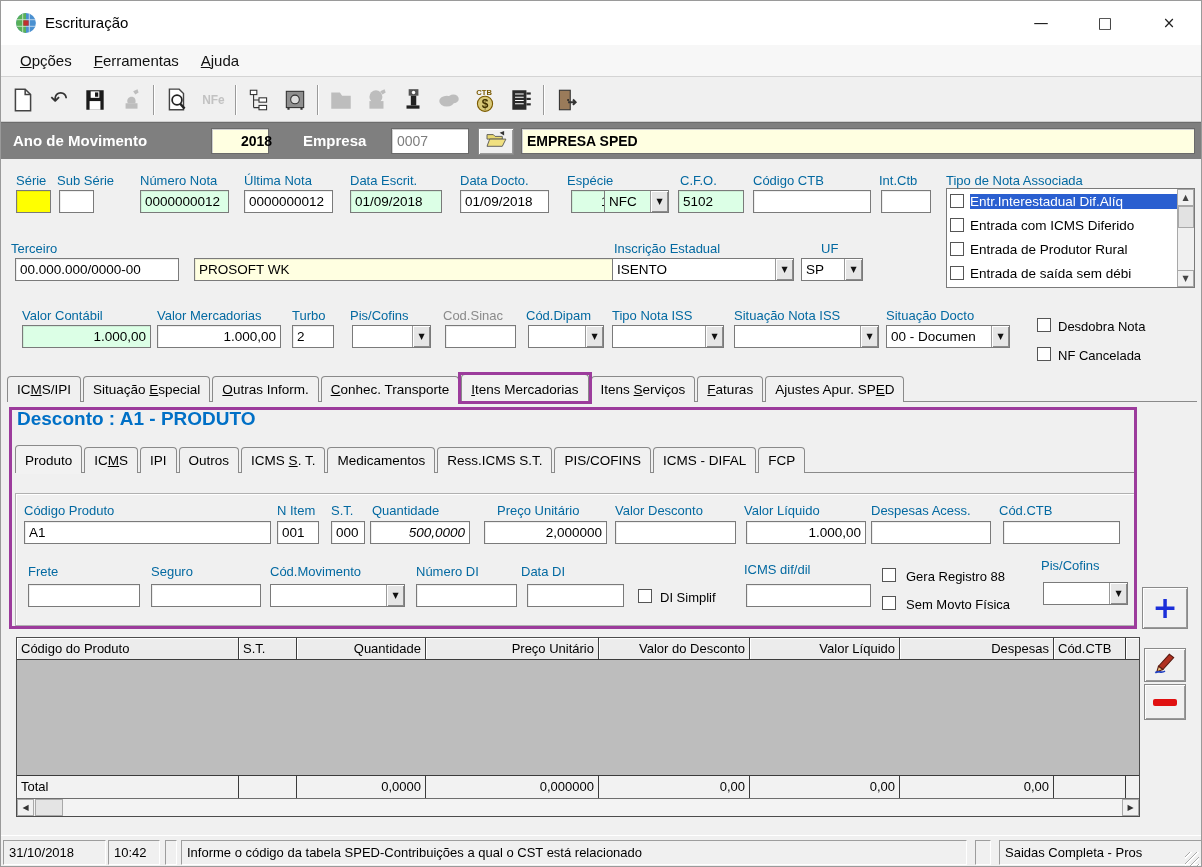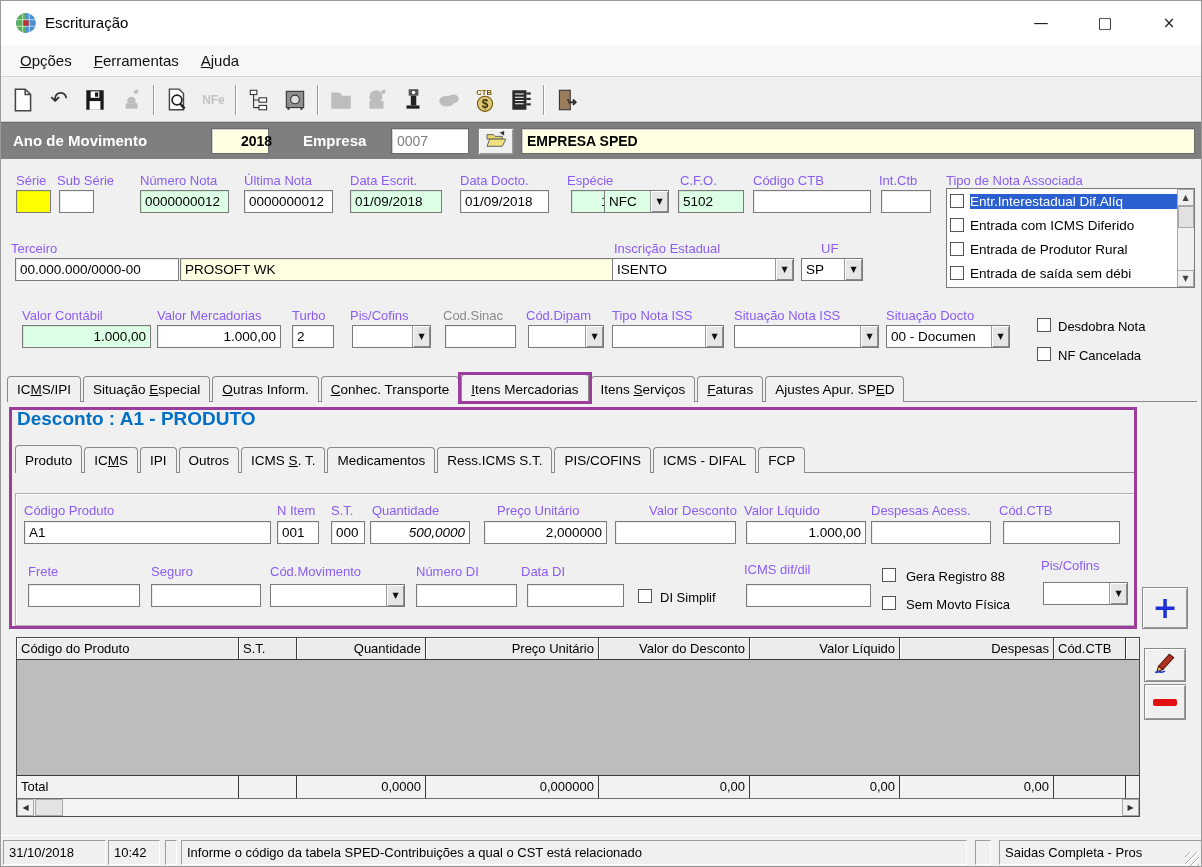--- a/index.html
+++ b/index.html
@@ -23,21 +23,21 @@
   .tbtn svg { width:26px; height:26px; }
   .tsep { width:2px; height:30px; margin:0 4px; border-left:1px solid #9a9a9a; border-right:1px solid #ffffff; }
   .uglyph { font-family:"DejaVu Sans",sans-serif; font-size:21px; color:#333; line-height:1; }
 
   
   #band { position:absolute; left:0; top:121px; width:100%; height:37px; background:#7f7f7f; border-top:1px solid #6c6c6c; }
   .bandlbl { position:absolute; top:9px; color:#fff; font-weight:bold; font-size:15px; }
   .bandfld { position:absolute; top:5px; height:26px; border:1px solid #6a6a6a; background:#fff; font-size:14px; line-height:24px; padding:0 5px; box-shadow: inset 1px 1px 0 #cfcfcf; }
 
   
-  .lbl { position:absolute; font-size:13px; color:#8b5cf6; white-space:nowrap; }
+  .lbl { position:absolute; font-size:13px; color:#0369a1; white-space:nowrap; }
   .lbl.dis { color:#8a8a8a; }
   .fld { position:absolute; height:23px; background:#fff; border:1px solid #7a7a7a; box-shadow: inset 1px 1px 0 rgba(0,0,0,.07); font-size:13.5px; line-height:21px; padding:0 4px; white-space:nowrap; overflow:hidden; }
   .mint { background:#dcffe6; }
   .info { background:#ffffe1; }
   .focusy { background:#ffff00; }
   .r { text-align:right; }
   .c { text-align:left;padding-left:29px; }
 
   .combo { position:absolute; height:23px; border:1px solid #7a7a7a; background:#fff; display:flex; }
   .cval { flex:1; font-size:13.5px; line-height:21px; padding:0 4px; overflow:hidden; white-space:nowrap; }
@@ -287,21 +287,21 @@
     </div>
     <div id="assocsb">
       <div class="sbtn" style="position:absolute; top:0; left:-1px;">▲</div>
       <div id="assocthumb"></div>
       <div class="sbtn" style="position:absolute; bottom:0; left:-1px;">▼</div>
     </div>
   </div>
 
   <span class="lbl" style="left:10px; top:240px;">Terceiro</span>
   <div class="fld" style="left:14px; top:257px; width:164px;">00.000.000/0000-00</div>
-  <div class="fld info" style="left:179px; top:257px; width:486px;">PROSOFT WK</div>
+  <div class="fld info" style="left:193px; top:257px; width:486px;">PROSOFT WK</div>
   <span class="lbl" style="left:613px; top:240px;">Inscrição Estadual</span>
   <div class="combo" style="left:611px; top:257px; width:182px;">
     <span class="cval">ISENTO</span>
     <span class="cbtn">▼</span>
   </div>
   <span class="lbl" style="left:820px; top:240px;">UF</span>
   <div class="combo" style="left:800px; top:257px; width:62px;">
     <span class="cval">SP</span>
     <span class="cbtn">▼</span>
   </div>
@@ -374,21 +374,21 @@
     <div class="tab"><span>FCP</span></div>
   </div>
 
   <div id="fieldset"></div>
 
   <span class="lbl" style="left:23px;  top:502px;">Código Produto</span>
   <span class="lbl" style="left:276px; top:502px;">N Item</span>
   <span class="lbl" style="left:330px; top:502px;">S.T.</span>
   <span class="lbl" style="left:371px; top:502px;">Quantidade</span>
   <span class="lbl" style="left:496px; top:502px;">Preço Unitário</span>
-  <span class="lbl" style="left:648px; top:502px;">Valor Desconto</span>
+  <span class="lbl" style="left:614px; top:502px;">Valor Desconto</span>
   <span class="lbl" style="left:743px; top:502px;">Valor Líquido</span>
   <span class="lbl" style="left:870px; top:502px;">Despesas Acess.</span>
   <span class="lbl" style="left:998px; top:502px;">Cód.CTB</span>
 
   <div class="fld" style="left:23px;  top:520px; width:247px;">A1</div>
   <div class="fld" style="left:276px; top:520px; width:42px;">001</div>
   <div class="fld" style="left:330px; top:520px; width:34px;">000</div>
   <div class="fld r" style="left:369px; top:520px; width:100px;font-style:italic;">500,0000</div>
   <div class="fld r" style="left:483px; top:520px; width:123px;">2,000000</div>
   <div class="fld" style="left:614px; top:520px; width:121px;"></div>

